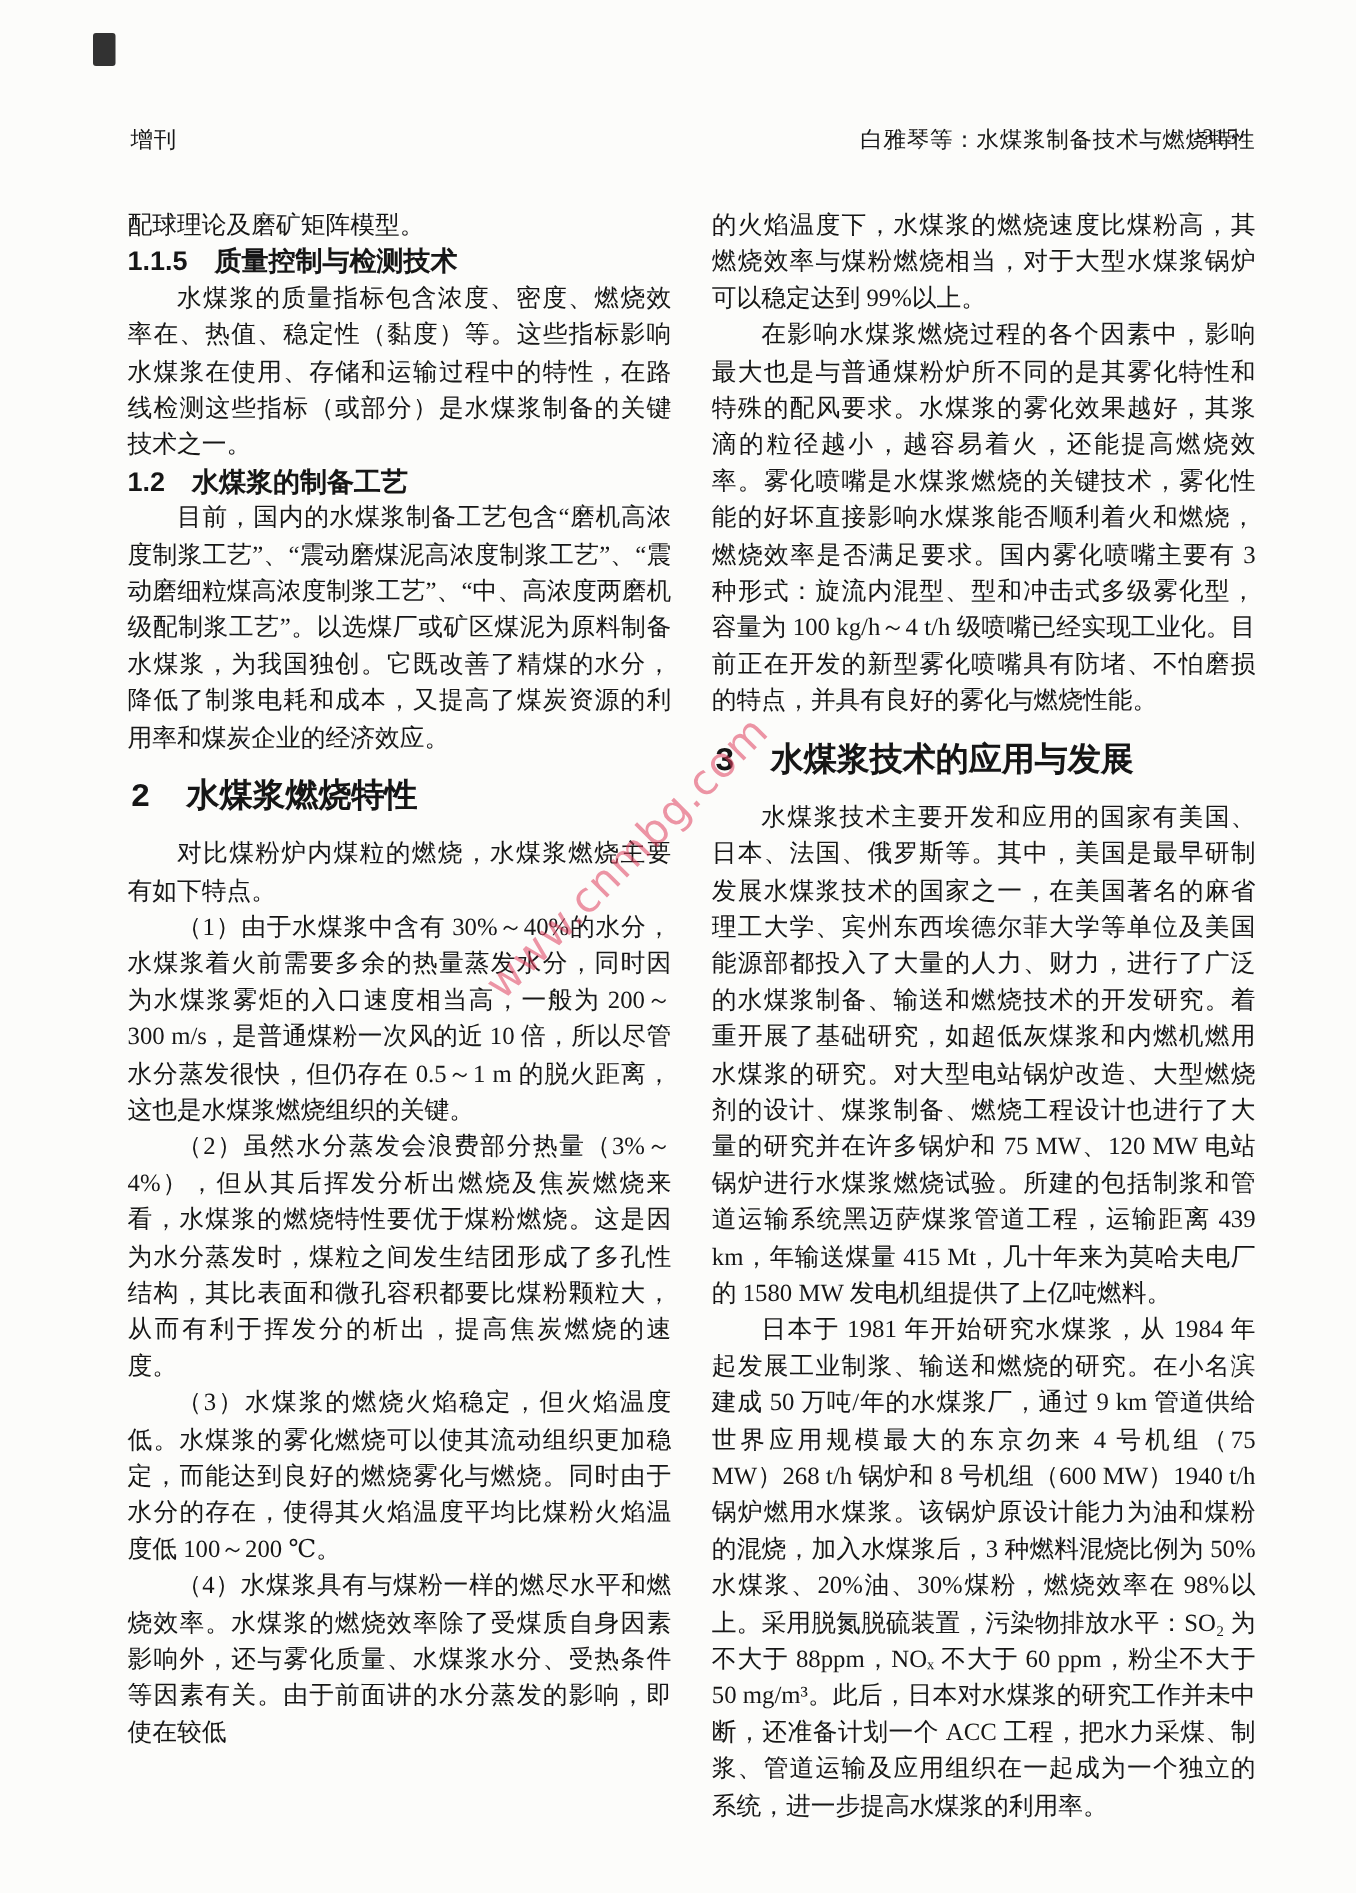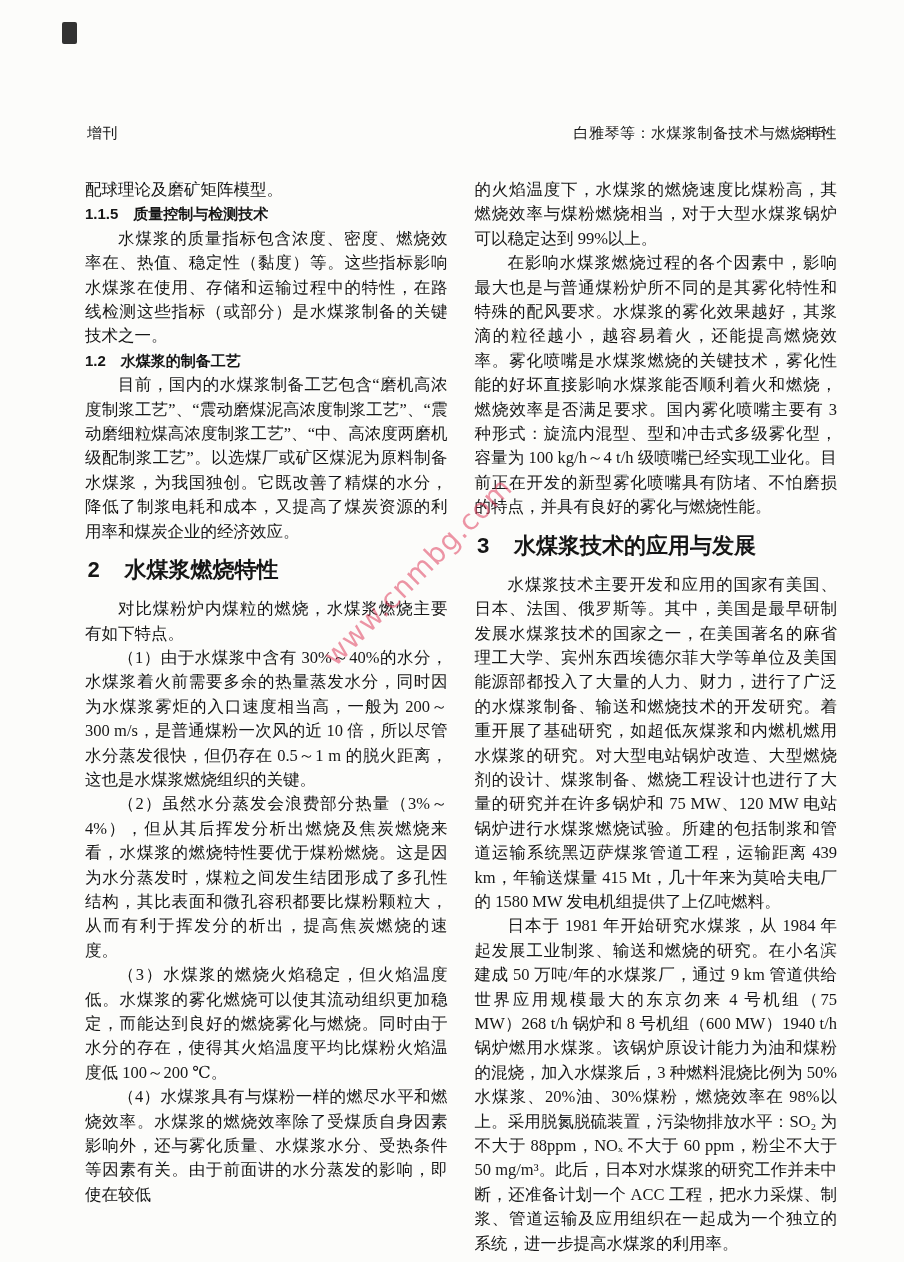--- a/index.html
+++ b/index.html
@@ -14,36 +14,36 @@
   .page {
     position:absolute; inset:0;
     padding:84px 67px 0 85px;
   }
   .scan-mark {
     position:absolute; left:62px; top:22px; width:15px; height:22px;
     background:#1c1c1c; border-radius:2px; opacity:.9;
   }
   .header {
     position:relative; height:22px;
-    font-size:15px; letter-spacing:.5px;margin-top:40px;
+    font-size:15px; letter-spacing:.5px;
   }
   .header .h-left  { position:absolute; left:2px; top:0; }
   .header .h-center{ position:absolute; left:0; right:0; text-align:right; top:0; }
   .header .h-right { position:absolute; right:6px; top:0; }
   .columns {
     display:flex; gap:27px; margin-top:32px;
   }
   .col { flex:1 1 0; min-width:0; }
   .col p.p {
     font-size:16.5px; line-height:24.4px;
     text-align:justify; text-indent:2em;
   }
   .col p.cont { text-indent:0; }
   .col p.sub {
-    font-size:15px; line-height:24.4px;
+    font-size:18px; line-height:24.4px;
     font-weight:bold;
     font-family:"Liberation Sans","DejaVu Sans",sans-serif;
     text-align:justify;
   }
   .col h2.head {
     font-size:22px; line-height:26px;
     font-weight:bold;
     font-family:Liberation Mono, monospace;
     margin:15px 0 12px 2px;
   }

